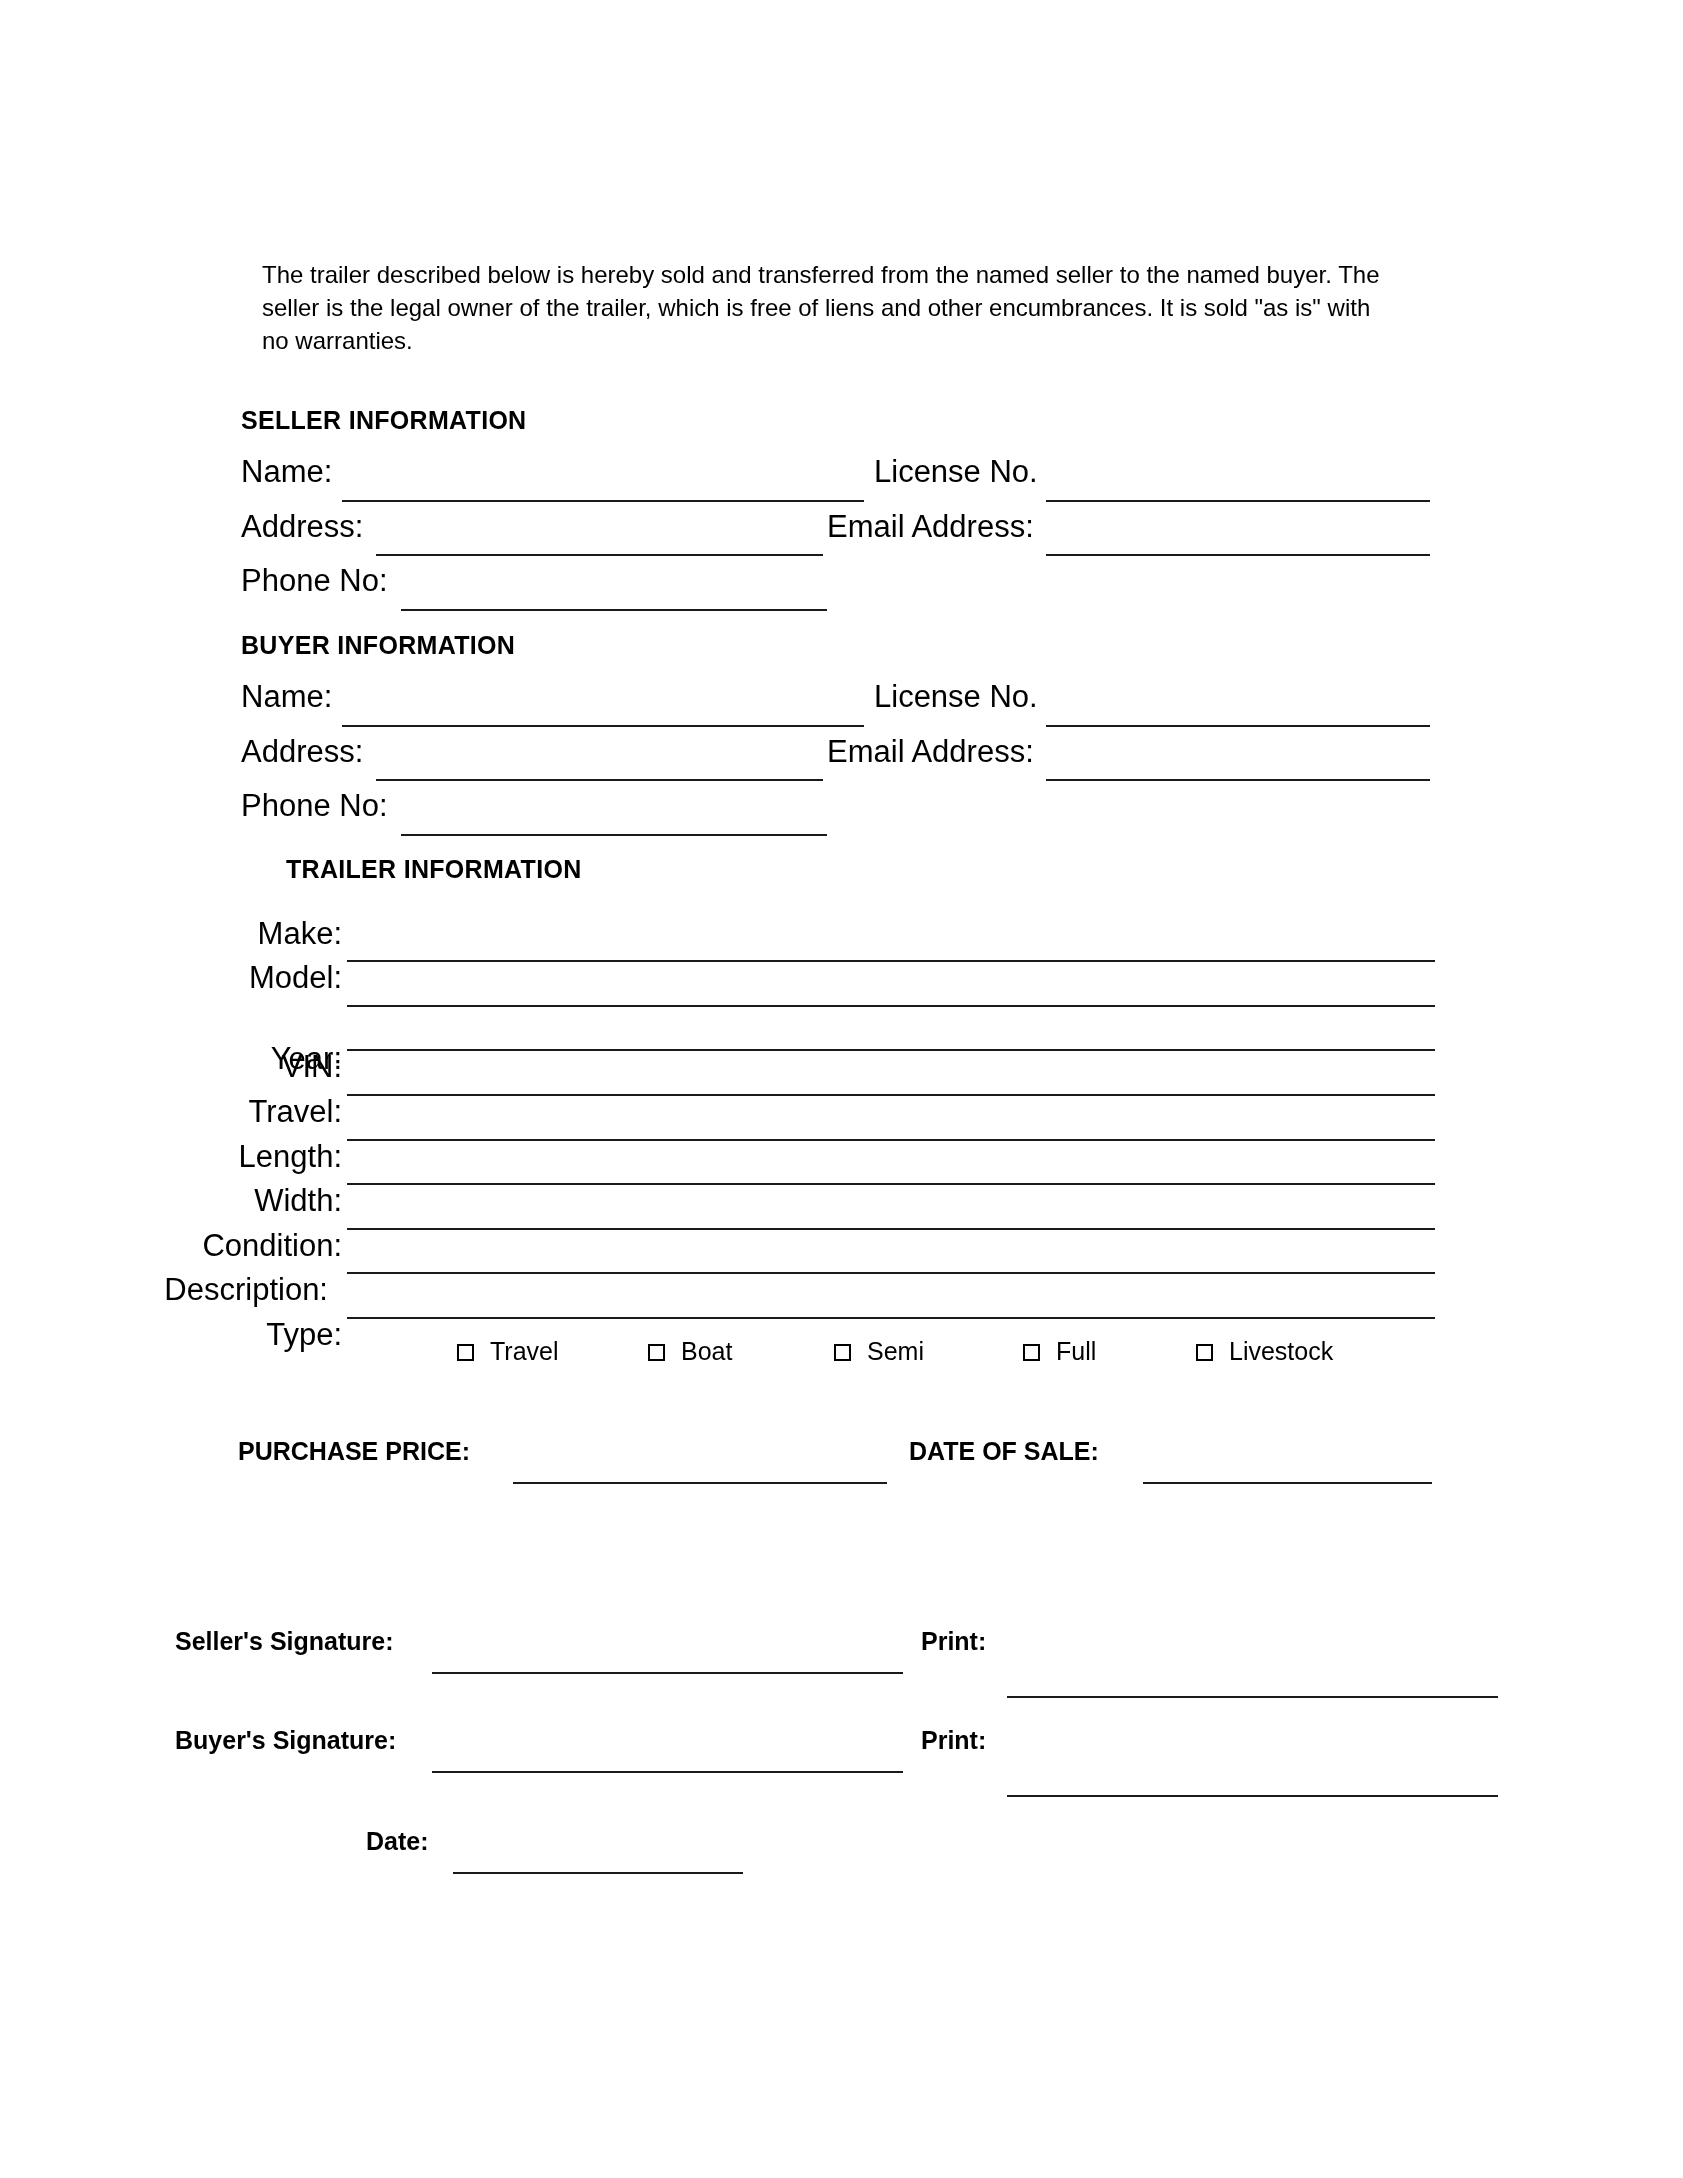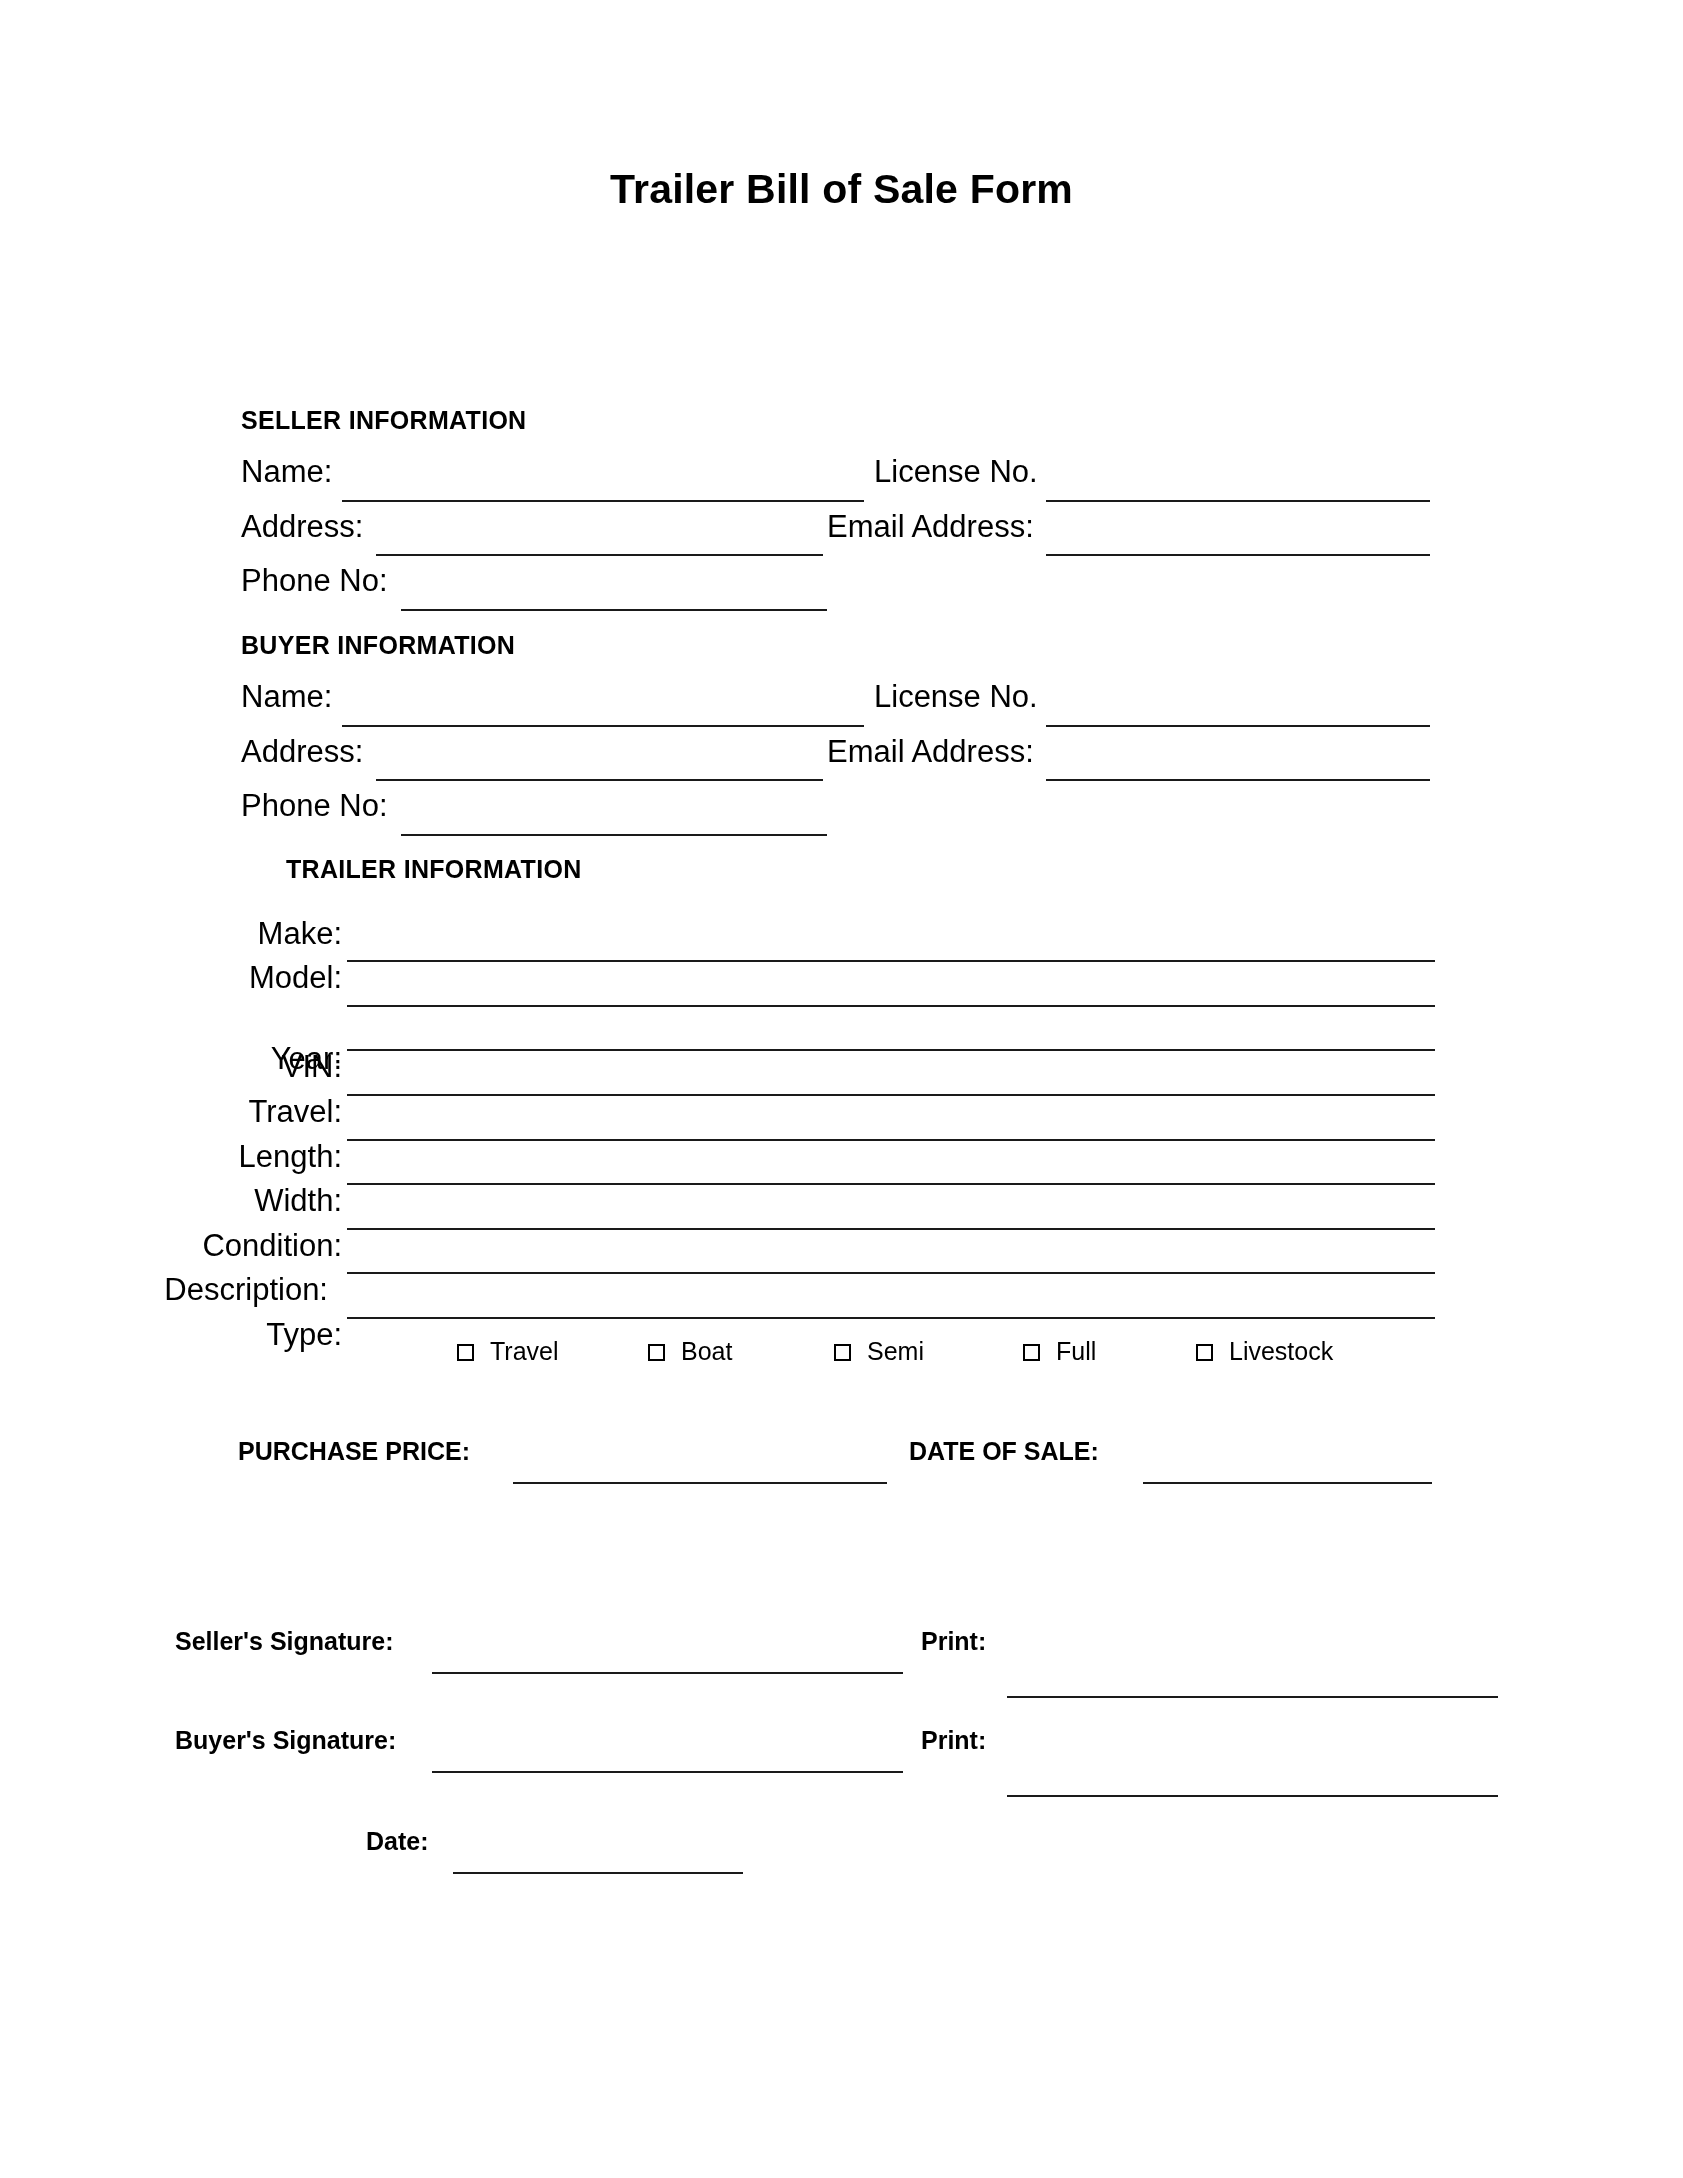--- a/index.html
+++ b/index.html
@@ -95,22 +95,22 @@
     flex: none;
     position: relative;
     top: 1px;
   }
 </style>
 </head>
 <body>
 
 <div class="page">
 
-  <div class="abs" id="doc-title">Trailer Bill of Sale Form</div>
-
+
+  <div class="abs" id="intro-paragraph">The trailer described below is hereby sold and transferred from the named seller to the named buyer. The seller is the legal owner of the trailer, which is free of liens and other encumbrances. It is sold "as is" with no warranties.</div>
 
   <div class="abs section-heading" id="seller-heading">SELLER INFORMATION</div>
 
   <div class="abs field-label" style="left:241px; top:454px;">Name:</div>
   <div class="abs rule" style="left:342px; top:500px; width:522px;"></div>
 
   <div class="abs field-label" style="left:874px; top:454px;">License No.</div>
   <div class="abs rule" style="left:1046px; top:500px; width:384px;"></div>
 
   <div class="abs field-label" style="left:241px; top:509px;">Address:</div>

